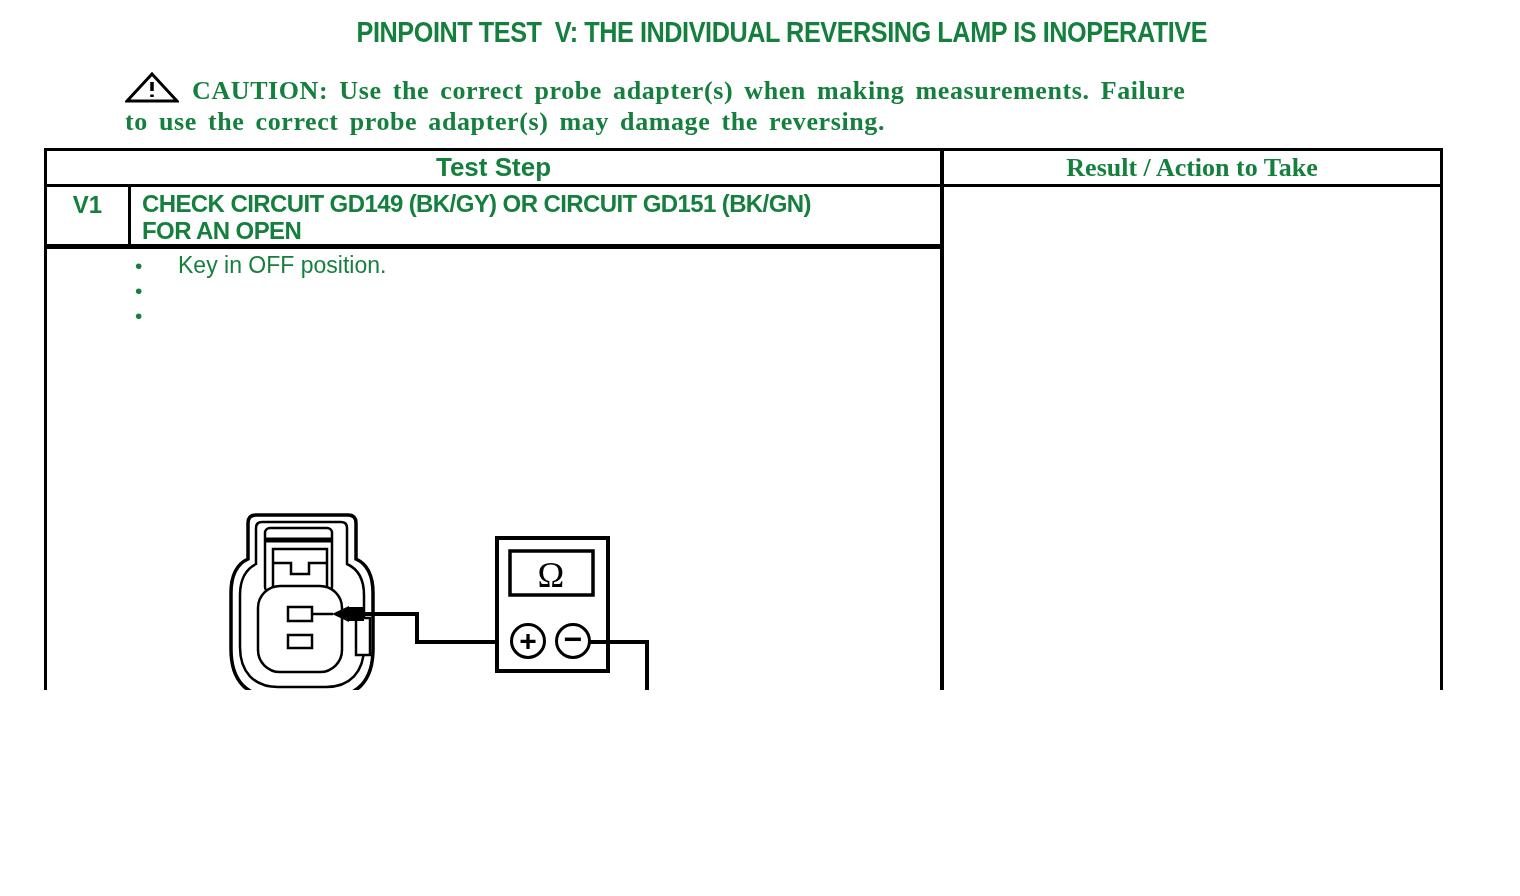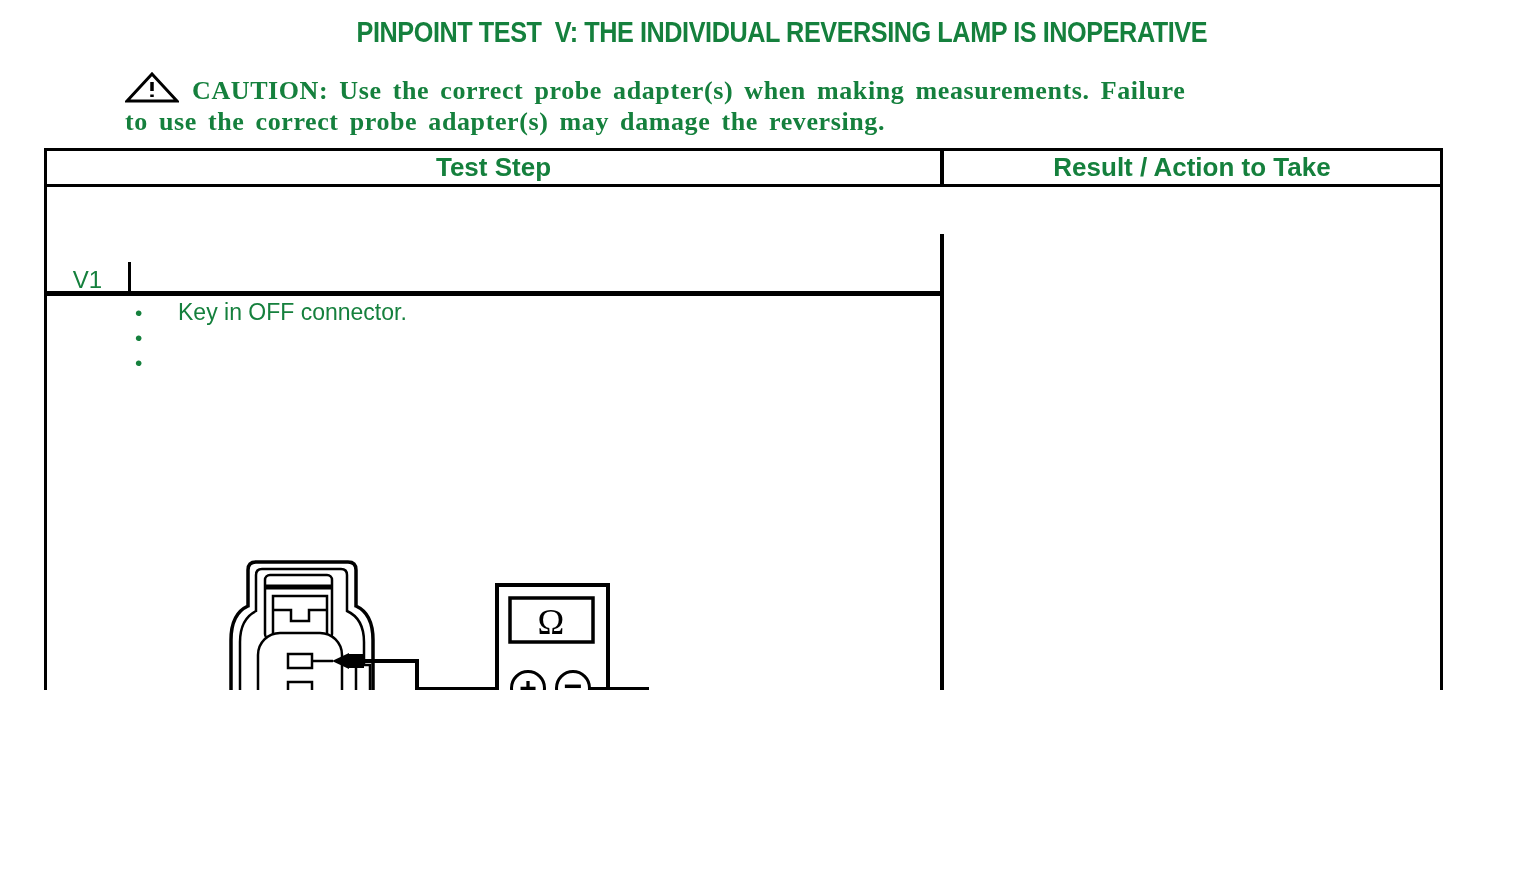--- a/index.html
+++ b/index.html
@@ -58,39 +58,38 @@
   .test-table {
     position: absolute;
     left: 44px;
     top: 148px;
     width: 1399px;
     height: 688px;
     border: 3px solid #000;
     box-sizing: border-box;
     display: flex;
     flex-direction: column;
-    gap: 47px;
   }
   .thead {
     display: flex;
     height: 33px;
     flex: 0 0 auto;
     border-bottom: 3px solid #000;
     box-sizing: content-box;
   }
   .th {
     display: flex;
     align-items: center;
     justify-content: center;
     font-weight: bold;
     font-size: 26px;
     box-sizing: border-box;
   }
   .th-left  { width: 897px; border-right: 4px solid #000; }
-  .th-right { flex: 1; }
+  .th-right { flex: 1; font-family: Liberation Serif, serif; }
 
   .tbody { flex: 1; display: flex; min-height: 0; }
   .col-left {
     width: 897px;
     border-right: 4px solid #000;
     box-sizing: border-box;
     position: relative;
   }
   .col-right { flex: 1; }
 
@@ -98,24 +97,23 @@
     display: flex;
     height: 62px;
     border-bottom: 5px solid #000;
     box-sizing: border-box;
   }
   .step-id-cell {
     width: 84px;
     border-right: 3px solid #000;
     box-sizing: border-box;
     text-align: center;
-    font-weight: normal;
+    font-weight: bold;
     font-size: 24px;
     padding-top: 4px;
-    margin-top: 28px;
   }
   .step-title-cell {
     flex: 1;
     font-weight: bold;
     font-size: 24px;
     line-height: 27px;
     padding: 3px 0 0 11px;
     letter-spacing: -0.6px;
     white-space: pre-line;
   }
@@ -162,26 +160,28 @@
     <div class="thead">
       <div class="th th-left">Test Step</div>
       <div class="th th-right">Result / Action to Take</div>
     </div>
 
     <div class="tbody">
       <div class="col-left">
 
         <div class="step-row">
           <div class="step-id-cell">V1</div>
+          <div class="step-title-cell">CHECK CIRCUIT GD149 (BK/GY) OR CIRCUIT GD151 (BK/GN)
+FOR AN OPEN</div>
         </div>
 
         <ul class="bullets">
           <li>
               <span class="bullet-dot">•</span>
-              <span class="bullet-text">Key in OFF connector.</span>
+              <span class="bullet-text">Key in OFF position.</span>
             </li>
           <li>
               <span class="bullet-dot">•</span>
             </li>
           <li>
               <span class="bullet-dot">•</span>
             </li>
         </ul>
 
         <div class="diagram">

